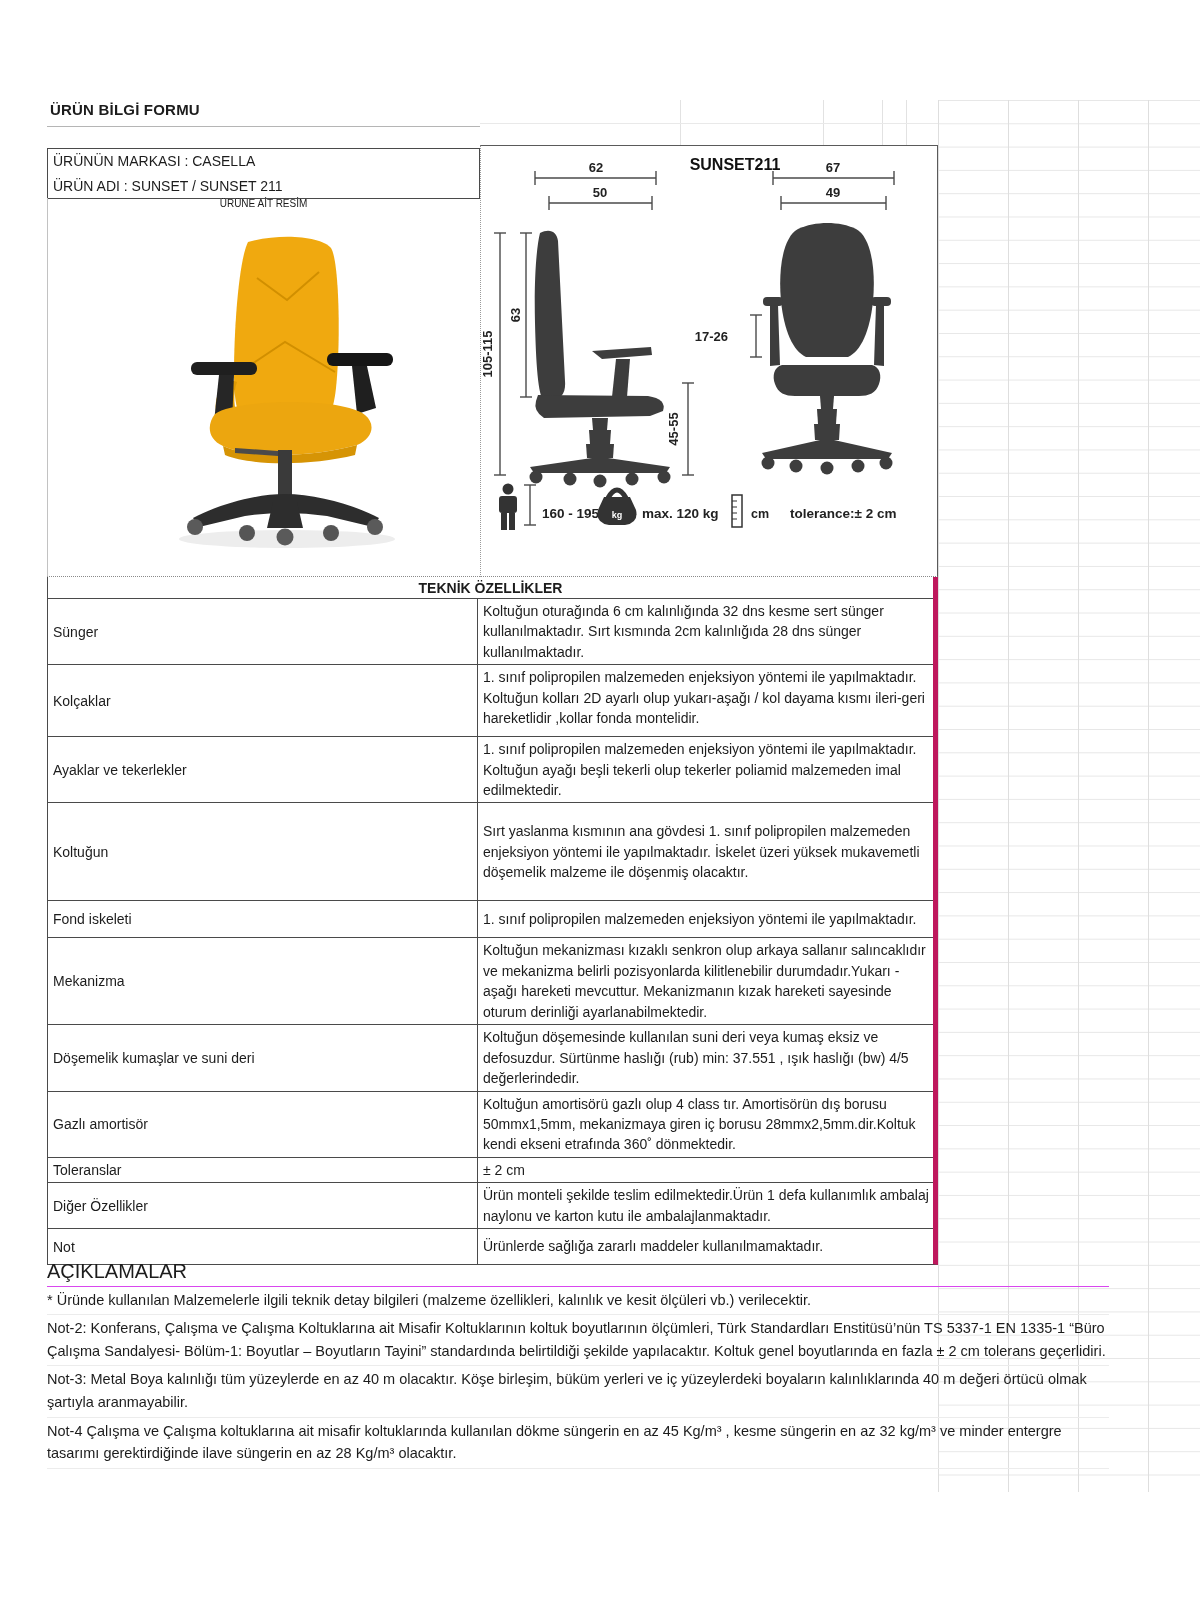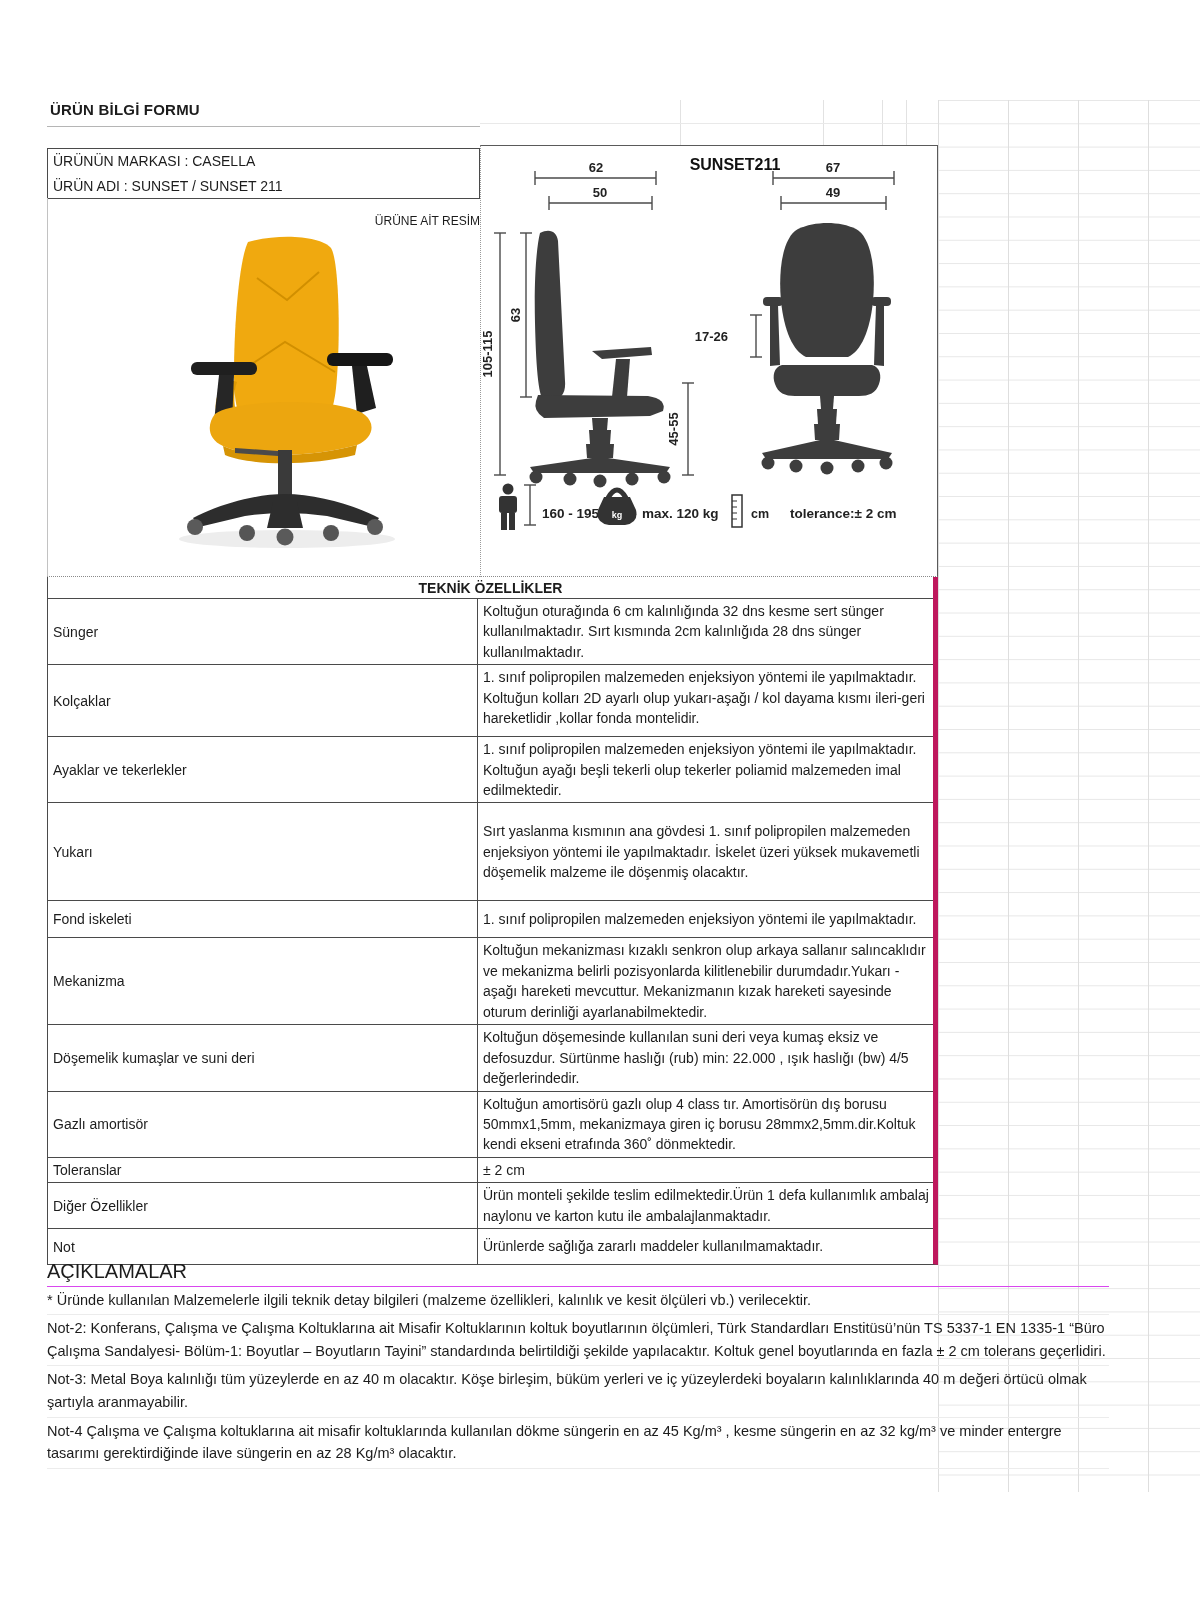--- a/index.html
+++ b/index.html
@@ -8,21 +8,21 @@
   
   .form-title{left:50px;top:101px;width:430px;font-size:15px;font-weight:bold;letter-spacing:.2px;}
   .title-underline{left:47px;top:126px;width:433px;border-top:1px solid #b5b5b5;}
   .hcell{left:47px;width:433px;height:26px;border:1px solid #4a4a4a;box-sizing:border-box;
          font-size:14px;display:flex;align-items:center;padding-left:5px;background:#fff;}
   .hcell.brand{top:148px;}
   .hcell.name{top:173px;border-top:none;}
   
   .image-box{left:47px;top:198px;width:433px;height:379px;box-sizing:border-box;
              border-left:1px solid #c2c2c2;border-bottom:1px dotted #8a8a8a;}
-  .image-caption{left:47px;top:214px;width:433px;text-align:right;font-size:12px;}
+  .image-caption{left:47px;top:198px;width:433px;text-align:center;font-size:10px;}
   
   .diagram-box{left:480px;top:145px;width:458px;height:432px;box-sizing:border-box;
                border-top:1px solid #5a5a5a;border-right:1px solid #5a5a5a;
                border-left:1px dotted #9a9a9a;border-bottom:1px dotted #8a8a8a;background:#fff;}
   
   .spec-table{left:47px;top:577px;width:891px;box-sizing:border-box;
               border-left:1px solid #4a4a4a;border-right:5px solid #be185d;border-bottom:1px solid #4a4a4a;background:#fff;}
   .spec-header{height:21px;border-bottom:1px solid #4a4a4a;display:flex;align-items:center;justify-content:center;
                font-weight:bold;font-size:14px;}
   .spec-row{display:flex;border-bottom:1px solid #4a4a4a;box-sizing:border-box;}
@@ -198,34 +198,34 @@
   </div>
   <div class="spec-row" style="min-height:72px">
     <div class="spec-label">Kolçaklar</div>
     <div class="spec-value"> 1. sınıf polipropilen malzemeden enjeksiyon yöntemi ile yapılmaktadır. Koltuğun kolları 2D ayarlı olup yukarı-aşağı / kol dayama kısmı ileri-geri hareketlidir ,kollar  fonda montelidir.</div>
   </div>
   <div class="spec-row" style="min-height:65px">
     <div class="spec-label">Ayaklar ve tekerlekler</div>
     <div class="spec-value"> 1. sınıf polipropilen malzemeden enjeksiyon yöntemi ile yapılmaktadır. Koltuğun ayağı beşli tekerli olup tekerler poliamid malzemeden imal edilmektedir.</div>
   </div>
   <div class="spec-row vcenter" style="min-height:98px">
-    <div class="spec-label">Yukarı</div>
+    <div class="spec-label">Koltuğun</div>
     <div class="spec-value">Sırt yaslanma kısmının ana gövdesi  1. sınıf polipropilen malzemeden enjeksiyon yöntemi ile yapılmaktadır. İskelet üzeri yüksek mukavemetli döşemelik malzeme ile döşenmiş olacaktır.</div>
   </div>
   <div class="spec-row vcenter" style="min-height:37px">
     <div class="spec-label">Fond iskeleti</div>
     <div class="spec-value"> 1. sınıf polipropilen malzemeden enjeksiyon yöntemi ile yapılmaktadır.</div>
   </div>
   <div class="spec-row" style="min-height:87px">
     <div class="spec-label">Mekanizma</div>
     <div class="spec-value">Koltuğun mekanizması kızaklı senkron olup arkaya sallanır salıncaklıdır ve mekanizma belirli pozisyonlarda kilitlenebilir durumdadır.Yukarı - aşağı hareketi mevcuttur. Mekanizmanın kızak hareketi sayesinde oturum derinliği ayarlanabilmektedir.</div>
   </div>
   <div class="spec-row" style="min-height:60px">
     <div class="spec-label">Döşemelik kumaşlar ve suni deri</div>
-    <div class="spec-value">Koltuğun döşemesinde kullanılan suni deri veya kumaş eksiz ve defosuzdur. Sürtünme haslığı (rub) min: 22.000 , ışık haslığı (bw) 4/5 değerlerindedir.</div>
+    <div class="spec-value">Koltuğun döşemesinde kullanılan suni deri veya kumaş eksiz ve defosuzdur. Sürtünme haslığı (rub) min: 37.551 , ışık haslığı (bw) 4/5 değerlerindedir.</div>
   </div>
   <div class="spec-row" style="min-height:63px">
     <div class="spec-label">Gazlı amortisör</div>
     <div class="spec-value">Koltuğun amortisörü gazlı olup 4 class tır. Amortisörün dış borusu 50mmx1,5mm, mekanizmaya giren iç borusu 28mmx2,5mm.dir.Koltuk kendi ekseni etrafında 360˚ dönmektedir.</div>
   </div>
   <div class="spec-row" style="min-height:22px">
     <div class="spec-label">Toleranslar</div>
     <div class="spec-value">± 2 cm</div>
   </div>
   <div class="spec-row" style="min-height:43px">

